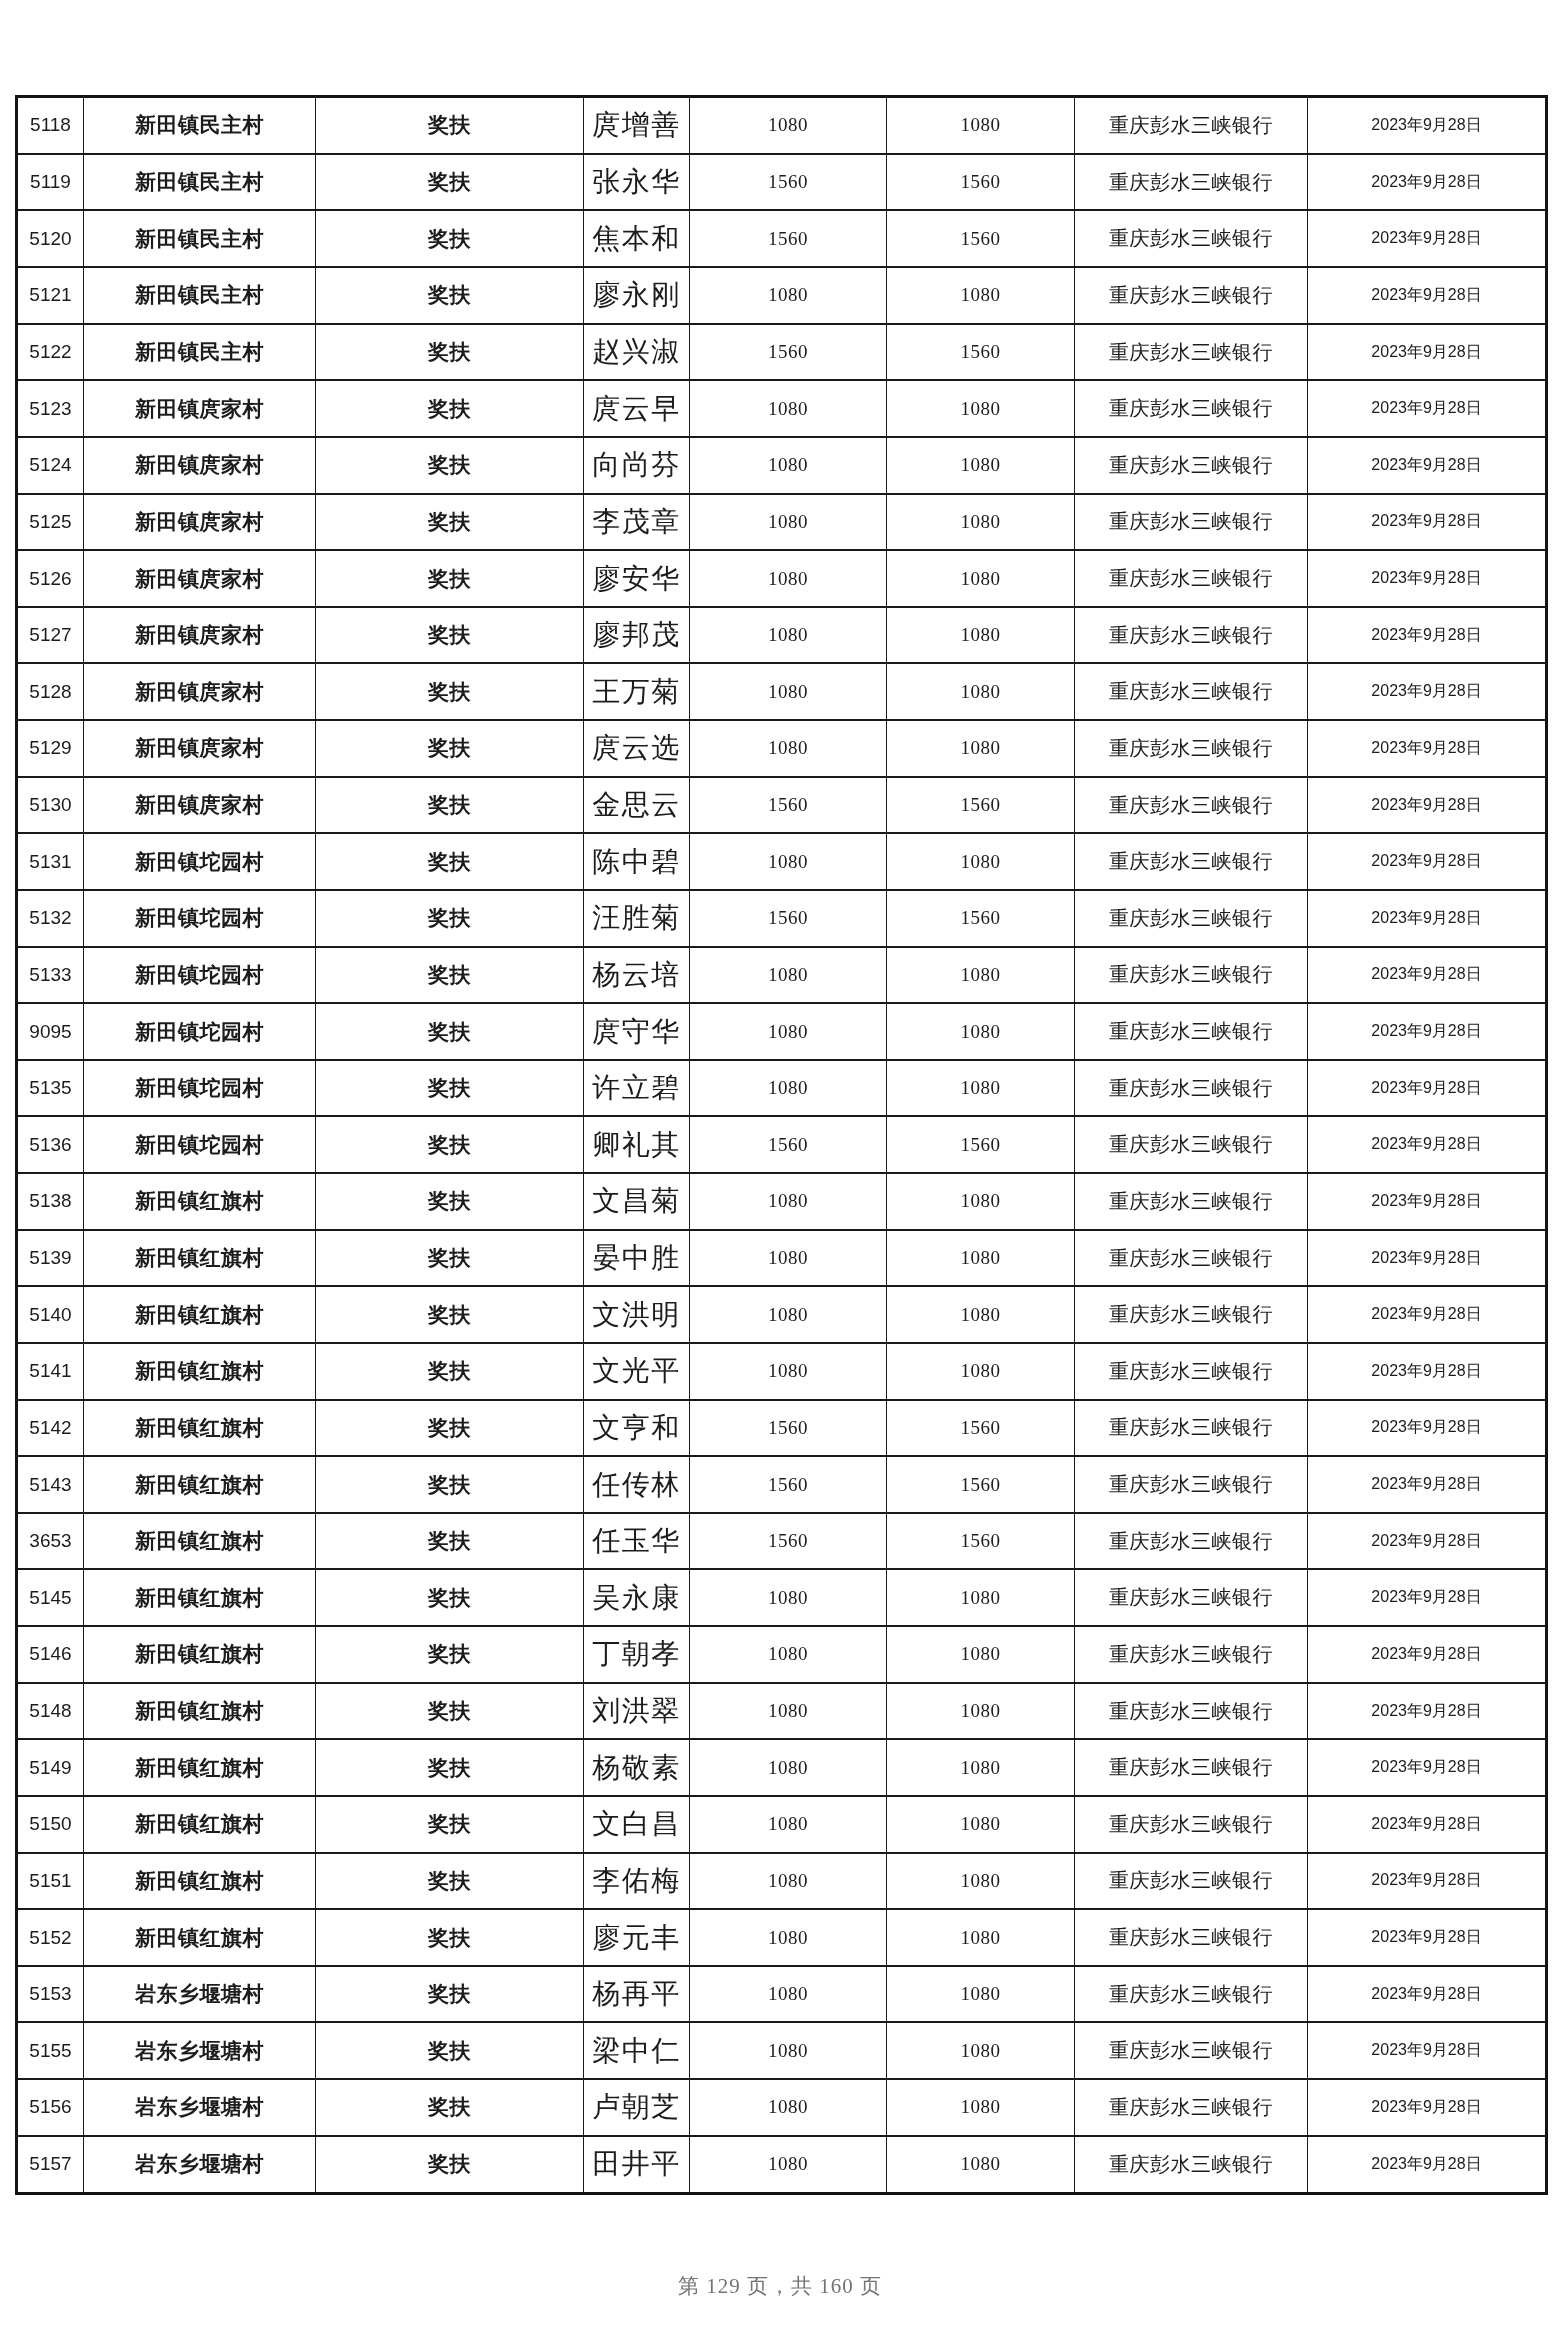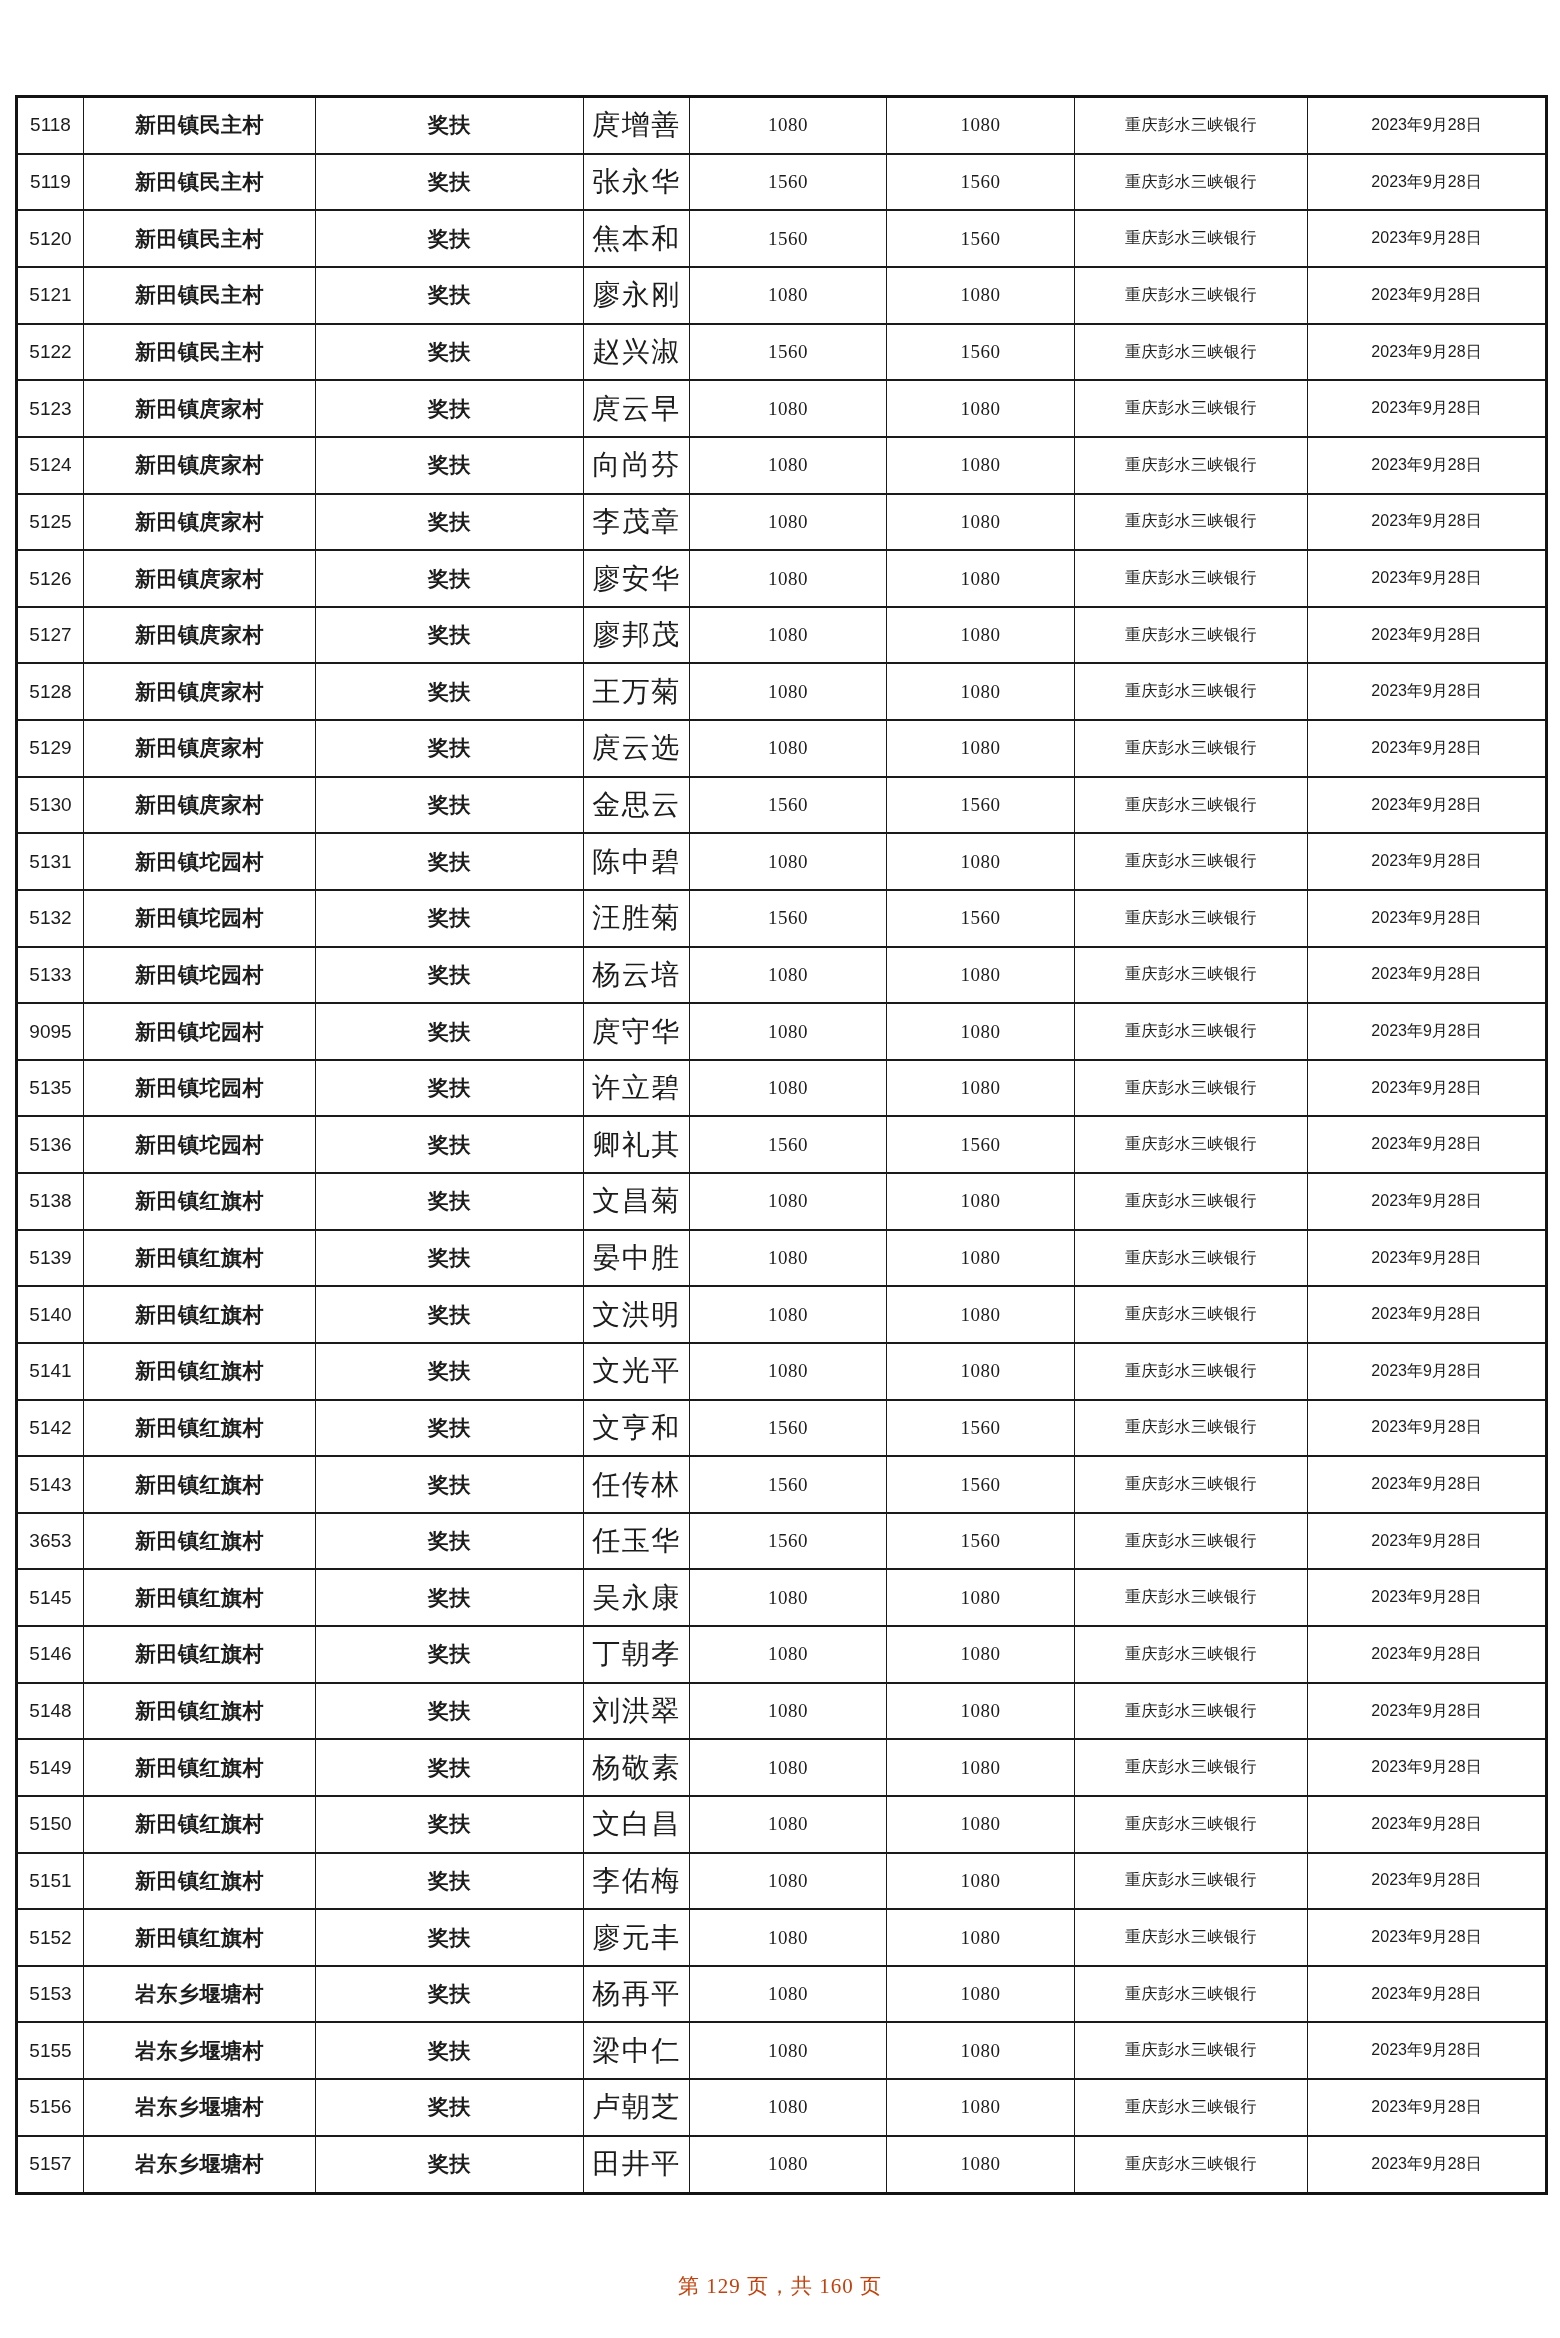--- a/index.html
+++ b/index.html
@@ -16,25 +16,25 @@
   td{
     border:1.7px solid #1a1a1a;
     border-top-width:2.6px;border-bottom-width:2.6px;
     text-align:center;vertical-align:middle;padding:0;overflow:hidden;
     white-space:nowrap;
   }
   td.c0{font-size:19px;border-radius:26px;}
   td.c1,td.c2{font-size:21px;font-weight:600;letter-spacing:.5px;}
   td.c3{font-family:"Liberation Serif",serif;font-size:28px;letter-spacing:1.5px;}
   td.c4,td.c5{font-family:"Liberation Serif",serif;font-size:19px;letter-spacing:.5px;}
-  td.c6{font-family:"Liberation Serif",serif;font-size:16px;letter-spacing:.5px;}
+  td.c6{font-family:"Liberation Serif",serif;font-size:20px;letter-spacing:.5px;}
   td.c7{font-size:16px;font-weight:500;}
   .footer{
     position:absolute;left:0;top:2272px;width:100%;
-    text-align:center;font-size:21px;color:#c2410c;
+    text-align:center;font-size:21px;color:#737373;
     font-family:"Liberation Serif",serif;letter-spacing:1px;
   }
 </style>
 </head>
 <body>
 
 <div class="table-wrap">
   <table class="pay-table">
     <colgroup>
       <col style="width:67px">

